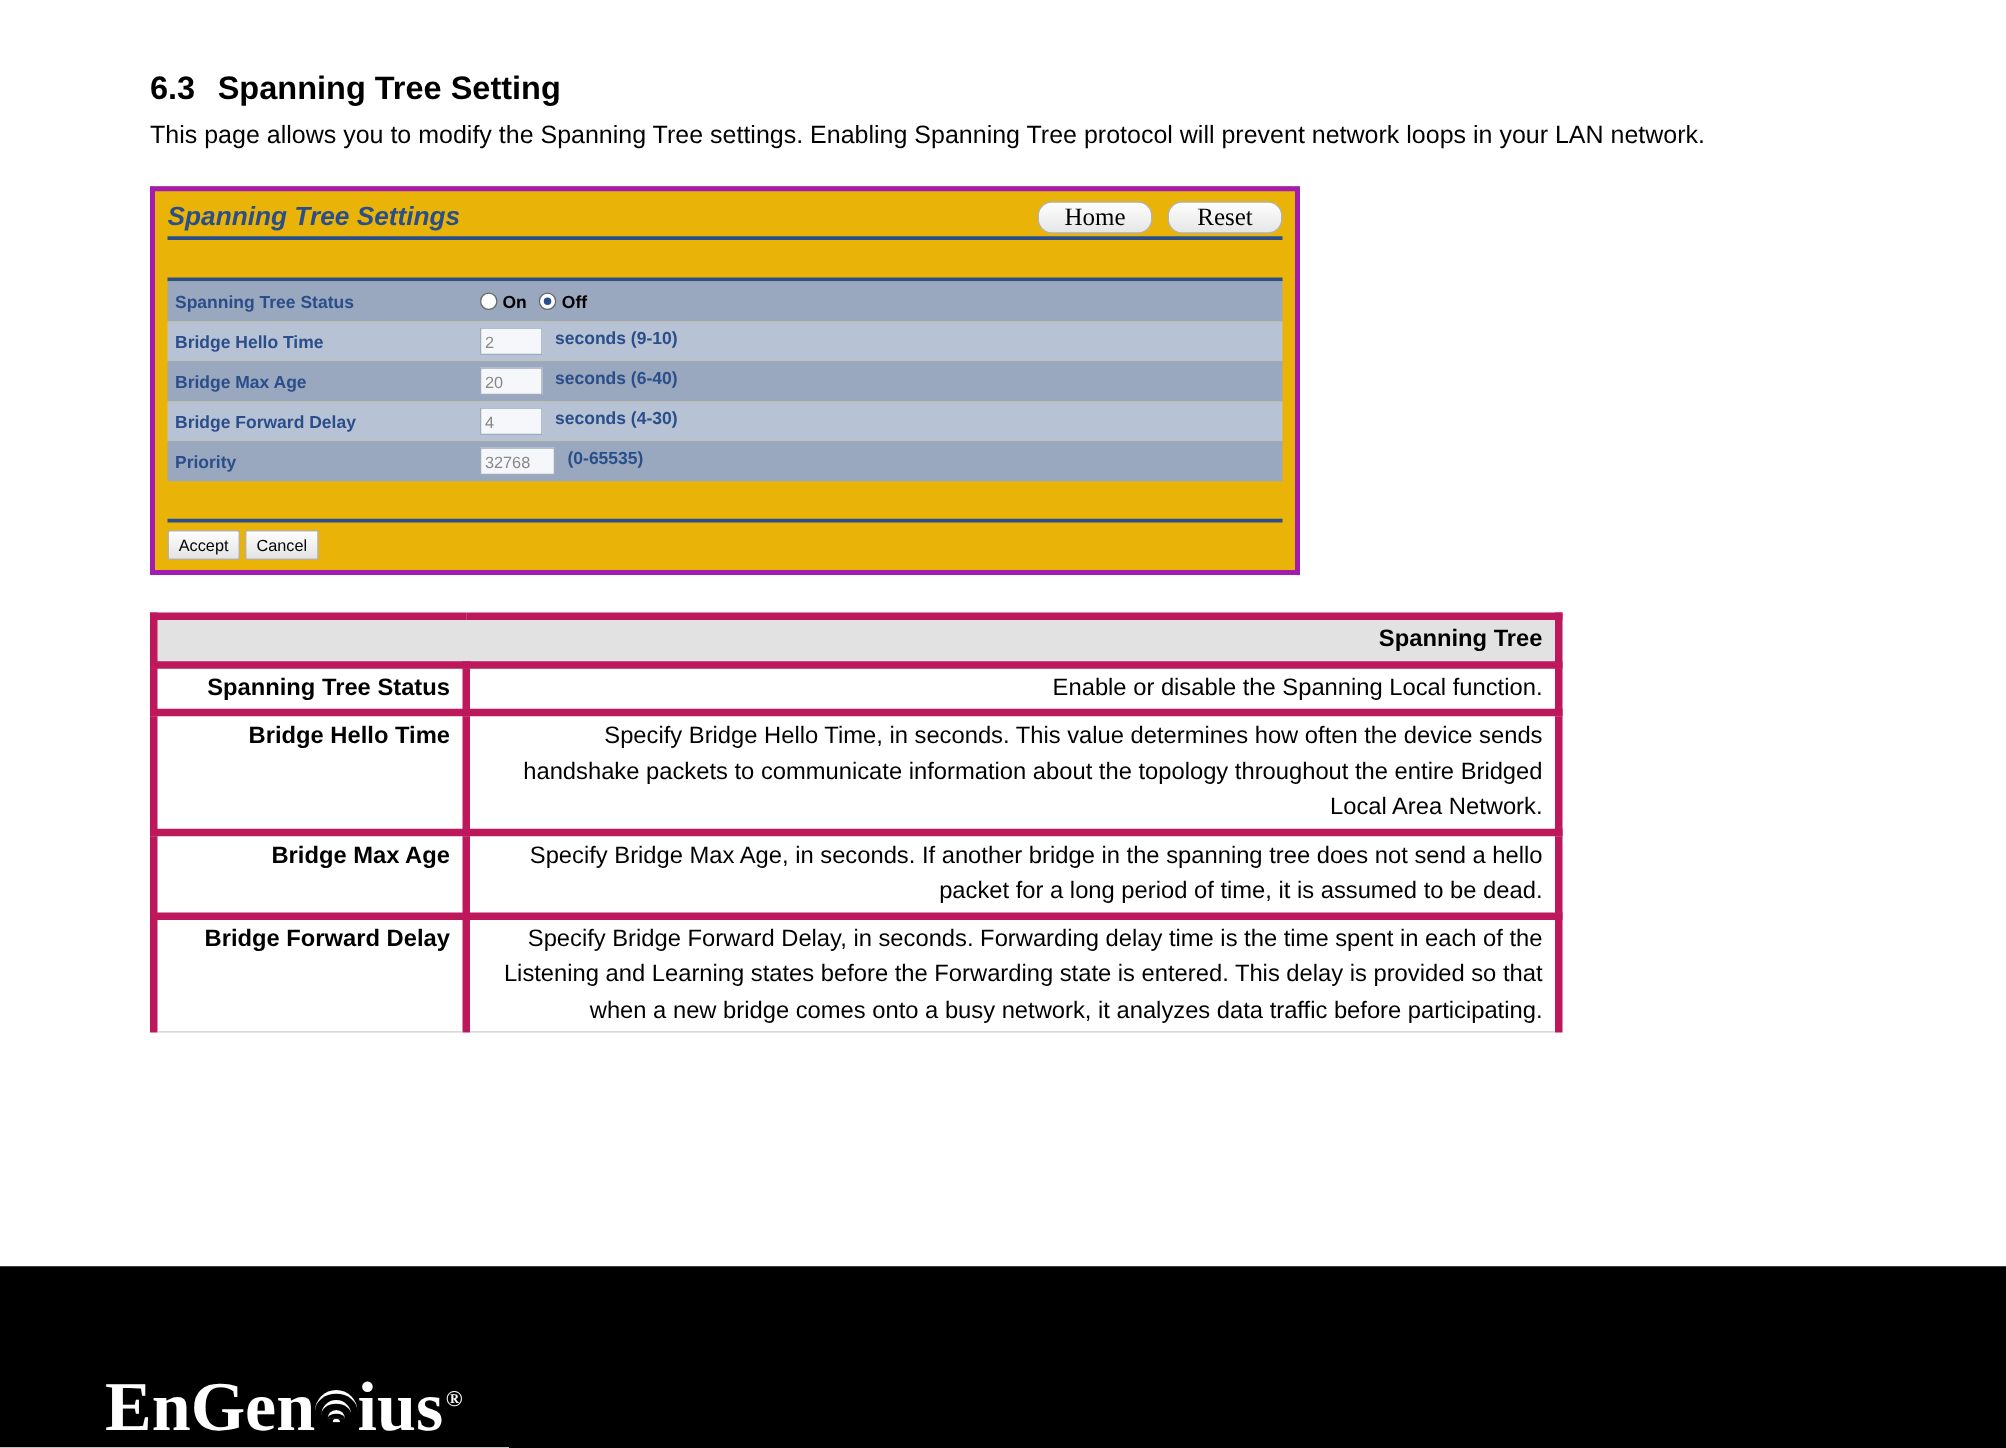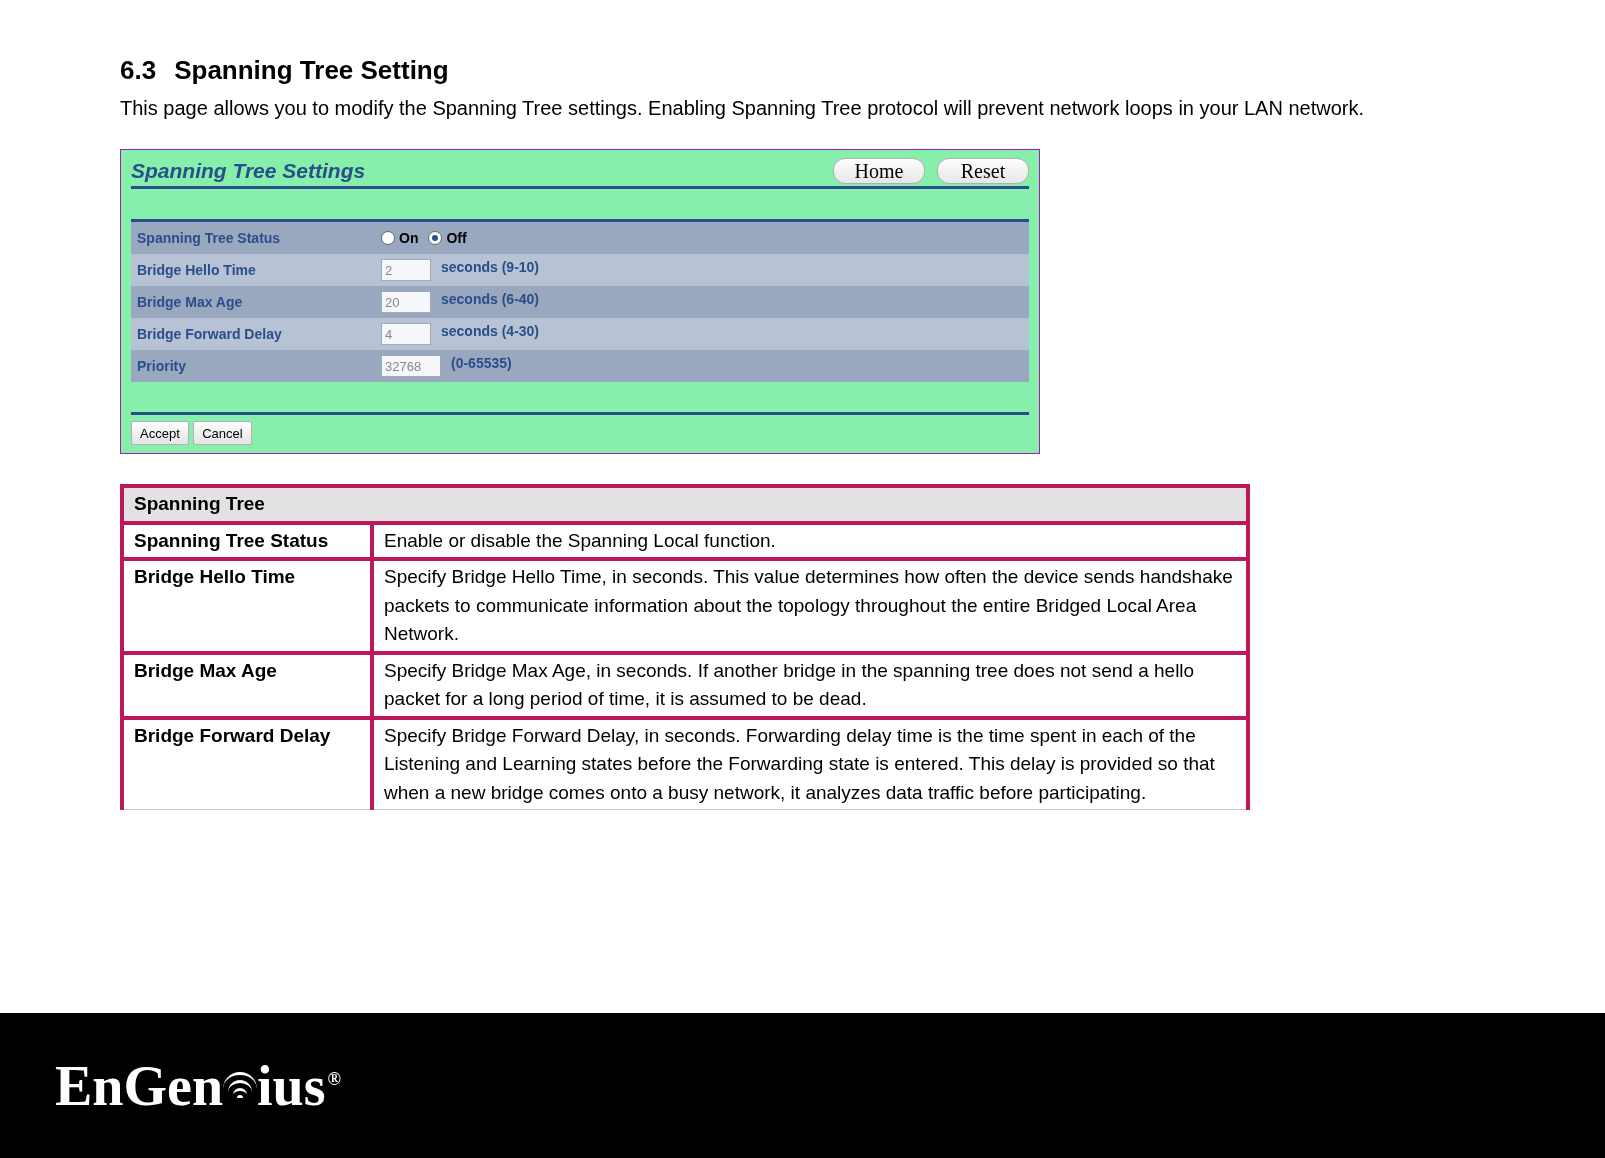--- a/index.html
+++ b/index.html
@@ -4,47 +4,47 @@
 <style>
 *{box-sizing:border-box;margin:0;padding:0}
 body{background:#fff;font-family:"Segoe UI",Tahoma,Arial,sans-serif;color:#000;width:1605px;height:1158px;position:relative;overflow:hidden}
 .page{padding:0 120px}
 .page-num{font-size:20px;margin-top:5px}
 .sec-heading{font-size:26px;font-weight:700;margin-top:55px}
 .sec-num{margin-right:18px}
 .intro{font-size:20px;line-height:1.6;margin-top:6px}
 
 
-.ui-panel{margin-top:25px;width:920px;border:1px solid #a21caf;background:#86efac;padding:8px 10px 8px 10px}
+.ui-panel{margin-top:25px;width:920px;border:4px solid #a21caf;background:#eab308;padding:8px 10px 8px 10px}
 .ui-top{display:flex;justify-content:space-between;align-items:center;border-bottom:3px solid #2a4e8a;padding-bottom:2px;margin-bottom:4px}
 .ui-title{font-family:Tahoma,Arial,sans-serif;font-size:21px;font-weight:700;font-style:italic;color:#2a4e8a}
 .ui-btns{display:flex;gap:12px}
 .ui-btn{width:92px;height:26px;background:linear-gradient(#fefefe,#e6e6e6);border:1px solid #b0b0b0;font-size:20px;font-family:Liberation Serif, serif;text-align:center;line-height:24px;border-radius:12px;cursor:pointer}
 .ui-form{border-top:3px solid #2a4e8a;margin-top:30px}
 .ui-row{display:flex;align-items:center;height:32px;background:#99a8bf}
 .ui-row:nth-child(even){background:#b7c2d4}
 .ui-row .lab{width:250px;padding-left:6px;font-family:Tahoma,Arial,sans-serif;font-size:14px;font-weight:700;color:#2a4e8a}
 .ui-row .val{display:flex;align-items:flex-start;gap:10px;font-family:Tahoma,Arial,sans-serif;font-size:14px;font-weight:700;color:#2a4e8a}
 .ui-row input[type=text]{width:50px;height:22px;border:1px solid #9faabd;background:#f5f7fb;color:#888;font-size:13px;padding:0 3px}
 .ui-row input.wide{width:60px}
 .radio{display:inline-flex;align-items:center;gap:4px;font-weight:700;color:#000}
 .radio .dot{width:14px;height:14px;border:1px solid #666;border-radius:50%;background:#fff;display:inline-flex;align-items:center;justify-content:center}
 .radio.sel .dot::after{content:"";display:block;width:6px;height:6px;border-radius:50%;background:#2a4e8a}
 .ui-hr{height:3px;background:#2a4e8a;margin-top:30px;margin-bottom:6px}
 .small-btn{height:24px;padding:0 8px;background:linear-gradient(#fefefe,#e4e4e4);border:1px solid #b0b0b0;font-size:13px;font-family:Tahoma,Arial,sans-serif;border-radius:2px;cursor:pointer}
 
 
 .desc-table{margin-top:30px;width:1130px;border-collapse:collapse;font-size:19px}
-.desc-table th,.desc-table td{border:4px solid #be185d;padding:2px 10px;text-align:left;vertical-align:top;line-height:1.5}
+.desc-table th,.desc-table td{border:6px solid #be185d;padding:2px 10px;text-align:right;vertical-align:top;line-height:1.5}
 .desc-table thead th{background:#e2e2e2;font-weight:700}
 .desc-table td.param{font-weight:700;width:250px}
 .desc-table tbody tr:last-child td{border-bottom:1px solid #ccc}
 
 
-.footer-bar{position:absolute;left:0;bottom:0;width:100%;height:145px;background:#000;display:flex;align-items:center;padding-left:55px}
+.footer-bar{position:absolute;left:0;bottom:0;width:100%;height:145px;background:#000;display:flex;align-items:flex-end;padding-left:84px}
 .logo{color:#fff;font-family:"Times New Roman",serif;font-size:56px;font-weight:600;display:flex;align-items:flex-end;position:relative}
 .logo .g{font-weight:700}
 .logo .wifi{position:relative;display:inline-block;width:34px;height:0;top:-4px}
 .logo .wifi span{position:absolute;border:3px solid #fff;border-bottom:none;border-left:none;border-right:none;border-radius:50% 50% 0 0/100% 100% 0 0;left:0}
 .logo .wifi .a1{width:34px;height:17px;top:-42px}
 .logo .wifi .a2{width:24px;height:12px;top:-34px;left:5px}
 .logo .wifi .a3{width:14px;height:7px;top:-26px;left:10px}
 .logo .wifi .a4{width:6px;height:3px;top:-19px;left:14px}
 .logo sup{font-size:18px;position:relative;top:-28px;left:2px}
 </style>

